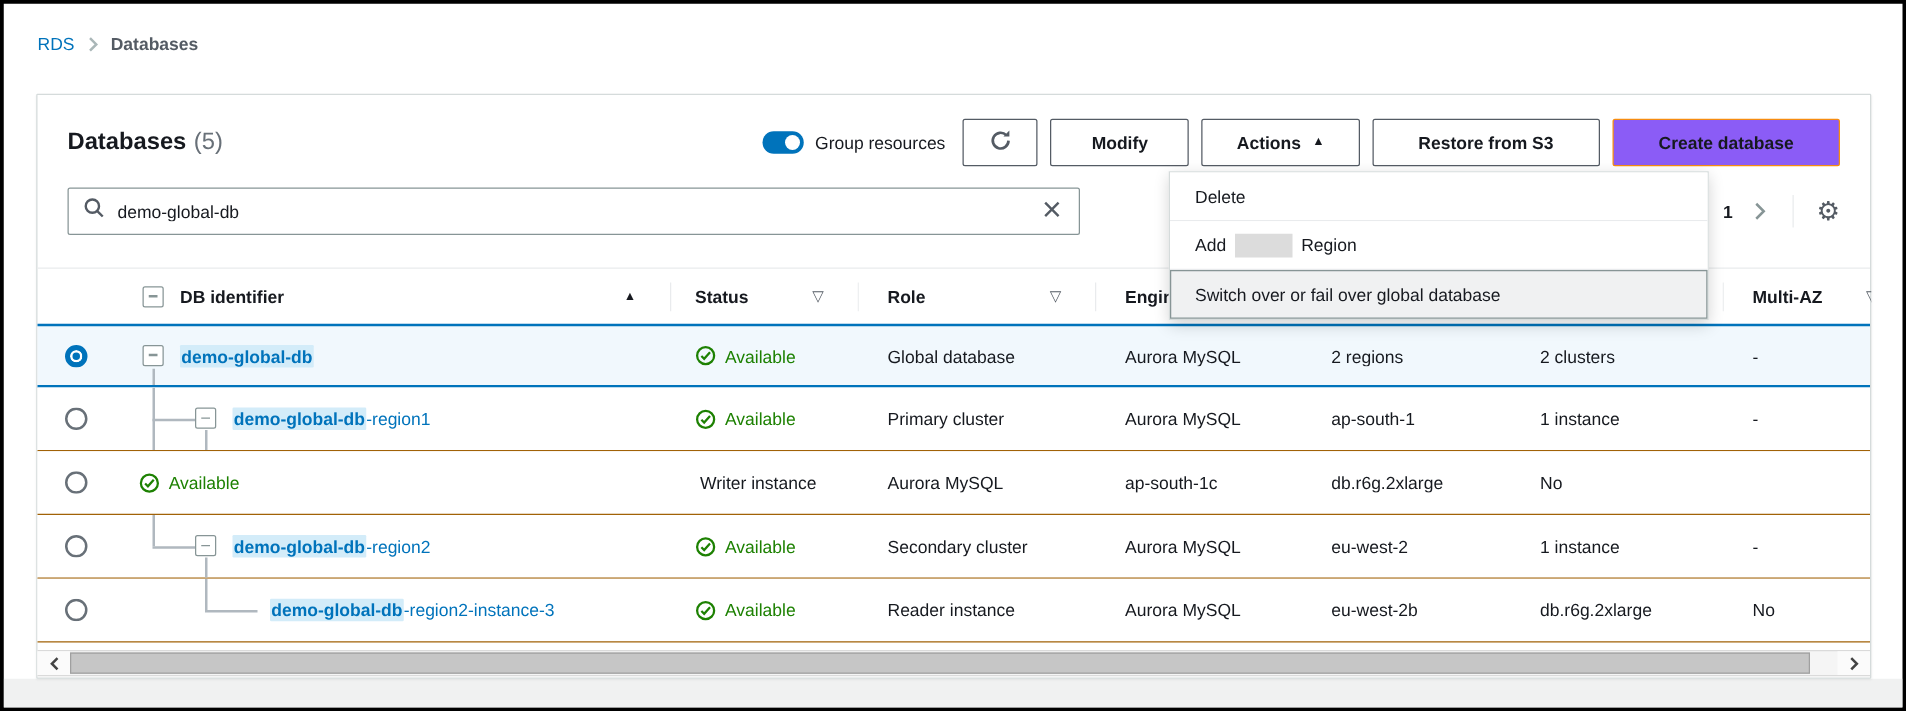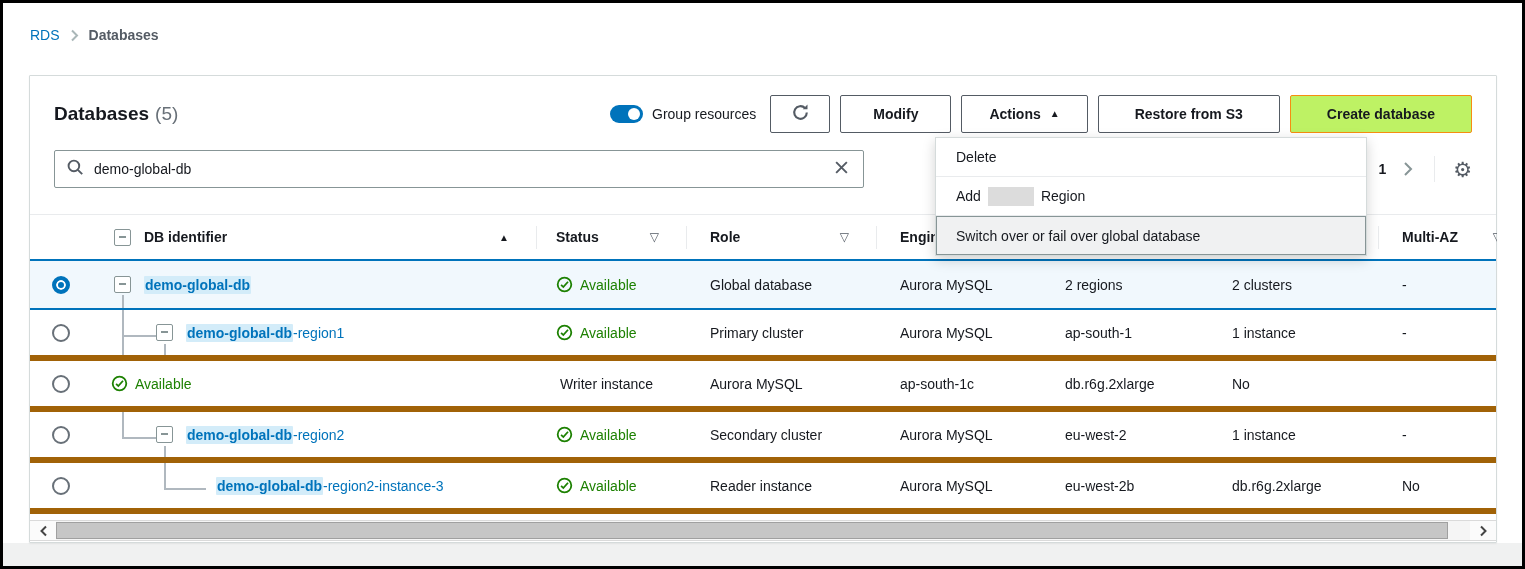--- a/index.html
+++ b/index.html
@@ -40,21 +40,21 @@
 
   .btn {
     height:38px; border:1px solid #545b64; border-radius:2px; background:#fff;
     font-family:inherit; font-size:14px; font-weight:700; color:#16191f;
     display:flex; align-items:center; justify-content:center; cursor:pointer;
   }
   .btn-icon { width:60px; }
   .btn-modify { padding:0 32px; }
   .btn-actions { padding:0 27px; gap:9px; }
   .btn-restore { padding:0 36px; }
-  .btn-primary { padding:0 36px; background:#bef264; border:1px solid #f68d11; color:#16191f; }
+  .btn-primary { padding:0 36px; background:#8b5cf6; border:1px solid #f68d11; color:#16191f; }
   .caret-up { font-size:10px; line-height:1; color:#16191f; }
 
   
   .filter-row { margin:17px 24px 0; height:38px; display:flex; align-items:center; }
   .search-box {
     width:810px; height:38px; border:1px solid #879596; border-radius:2px; background:#fff;
     display:flex; align-items:center; padding:0 12px; gap:10px;
   }
   .search-input { flex:1; border:none; outline:none; font-family:inherit; font-size:14px; color:#16191f; background:transparent; }
   .icon-btn { background:none; border:none; cursor:pointer; display:flex; align-items:center; padding:2px; }
@@ -75,21 +75,21 @@
   .filter-icon { position:absolute; right:27px; font-size:12px; color:#545b64; }
   .filter-icon.clipped { right:-5px; }
   .collapse-all { position:absolute; left:23px; }
 
   .sq-minus { width:17px; height:17px; border:1px solid #879596; border-radius:2px; background:#fff;
     display:inline-flex; align-items:center; justify-content:center; cursor:pointer; flex:none; }
   .sq-minus::after { content:''; width:7px; height:1.6px; background:#879596; display:block; }
 
   .tbody { }
   .trow { height:51px; display:grid; grid-template-columns:61px 445px 150px 190px 165px 167px 170px 119px;
-    align-items:center; border-bottom:6px solid #a16207; font-size:14px; cursor:pointer; background:#fff; }
+    align-items:center; border-bottom:1px solid #a16207; font-size:14px; cursor:pointer; background:#fff; }
   .trow.selected { background:#f1f8fd; border-top:2px solid #0073bb; border-bottom:2px solid #0073bb; }
   .c { overflow:hidden; white-space:nowrap; }
   .c-radio { display:flex; justify-content:center; }
   .radio { width:18px; height:18px; border-radius:50%; border:2px solid #687078; background:#fff; display:inline-block; cursor:pointer; flex:none; }
   .radio.on { border:4px solid #0073bb; background:#0073bb; box-shadow:inset 0 0 0 2px #fff; }
   .c-id { position:relative; height:100%; display:flex; align-items:center; }
   .tree-line { position:absolute; background:#b0b8bf; }
   .tree-icon { position:absolute; top:calc(50% - 9px); }
   .db-link { color:#0073bb; text-decoration:none; font-size:14px; }
   .db-link .hl { font-weight:700; background:#d3ecf9; padding:1px 1px; border-radius:1px; }

